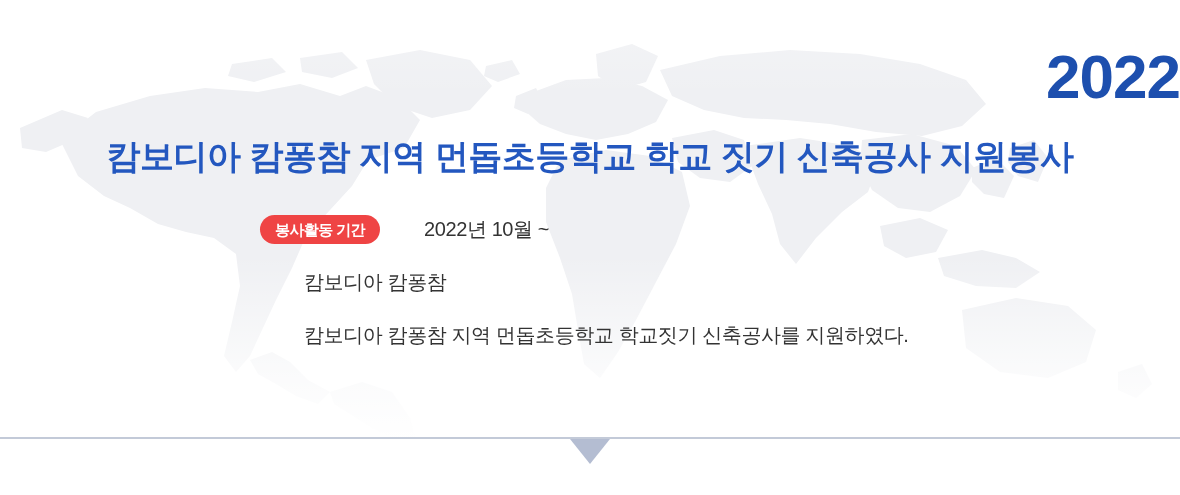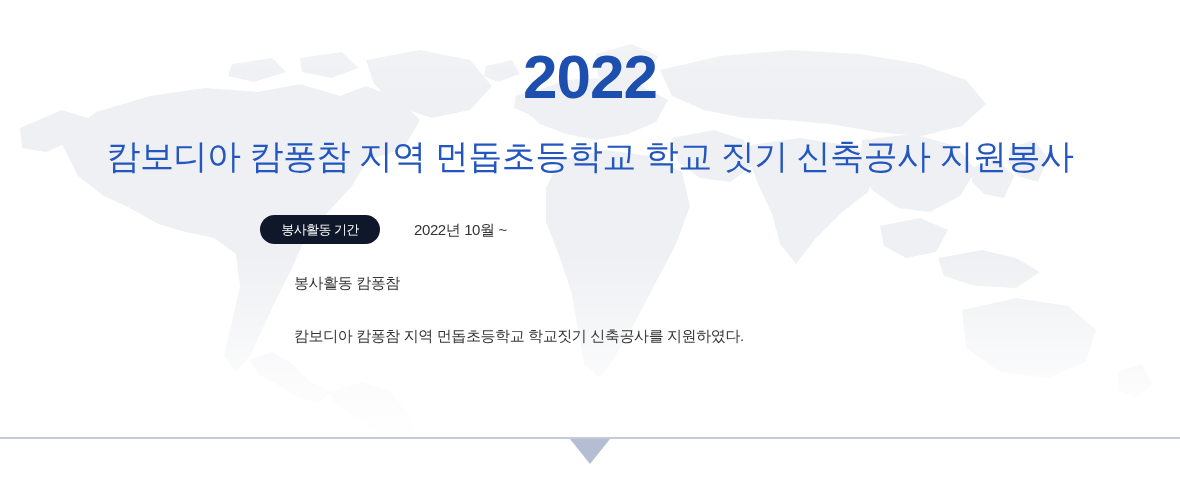--- a/index.html
+++ b/index.html
@@ -60,38 +60,38 @@
     width: 1180px;
     height: 495px;
   }
 
   
   .year {
     position: absolute;
     left: 0;
     top: 44px;
     width: 1180px;
-    text-align: center;
+    text-align: right;
     font-size: 62px;
     line-height: 66px;
     font-weight: bold;
     letter-spacing: -1px;
     color: #1d4fae;
   }
 
   
   .headline {
     position: absolute;
     left: 0;
     top: 134px;
     width: 1180px;
     text-align: center;
     font-size: 34px;
     line-height: 44px;
-    font-weight: normal;
+    font-weight: bold;
     letter-spacing: -0.5px;
     color: #2357bf;
     white-space: nowrap;
   }
 
   
   .info-list {
     position: absolute;
     left: 260px;
     top: 212px;
@@ -104,33 +104,33 @@
     height: 34px;
     margin-bottom: 19px;
   }
 
   .badge {
     flex: 0 0 auto;
     min-width: 120px;
     height: 29px;
     padding: 0 14px;
     border-radius: 15px;
-    background: #0f172a;
+    background: #ef4444;
     color: #ffffff;
-    font-size: 13px;
+    font-size: 15px;
     line-height: 29px;
-    font-weight: normal;
+    font-weight: bold;
     letter-spacing: -0.6px;
     text-align: center;
     white-space: nowrap;
   }
 
   .info-value {
-    margin-left: 34px;
-    font-size: 15px;
+    margin-left: 44px;
+    font-size: 20px;
     line-height: 29px;
     color: #333333;
     letter-spacing: -0.4px;
     white-space: nowrap;
   }
 
   
   .divider {
     position: absolute;
     left: 0;
@@ -219,21 +219,21 @@
     <h1 class="headline">캄보디아 캄퐁참 지역 먼돕초등학교 학교 짓기 신축공사 지원봉사</h1>
 
     <div class="info-list">
 
       <div class="info-row">
         <span class="badge">봉사활동 기간</span>
         <span class="info-value">2022년 10월 ~</span>
       </div>
 
       <div class="info-row">
-        <span class="info-value">봉사활동 캄퐁참</span>
+        <span class="info-value">캄보디아 캄퐁참</span>
       </div>
 
       <div class="info-row">
         <span class="info-value">캄보디아 캄퐁참 지역 먼돕초등학교 학교짓기 신축공사를 지원하였다.</span>
       </div>
 
     </div>
 
     <div class="divider"></div>
     <div class="down-arrow"></div>

